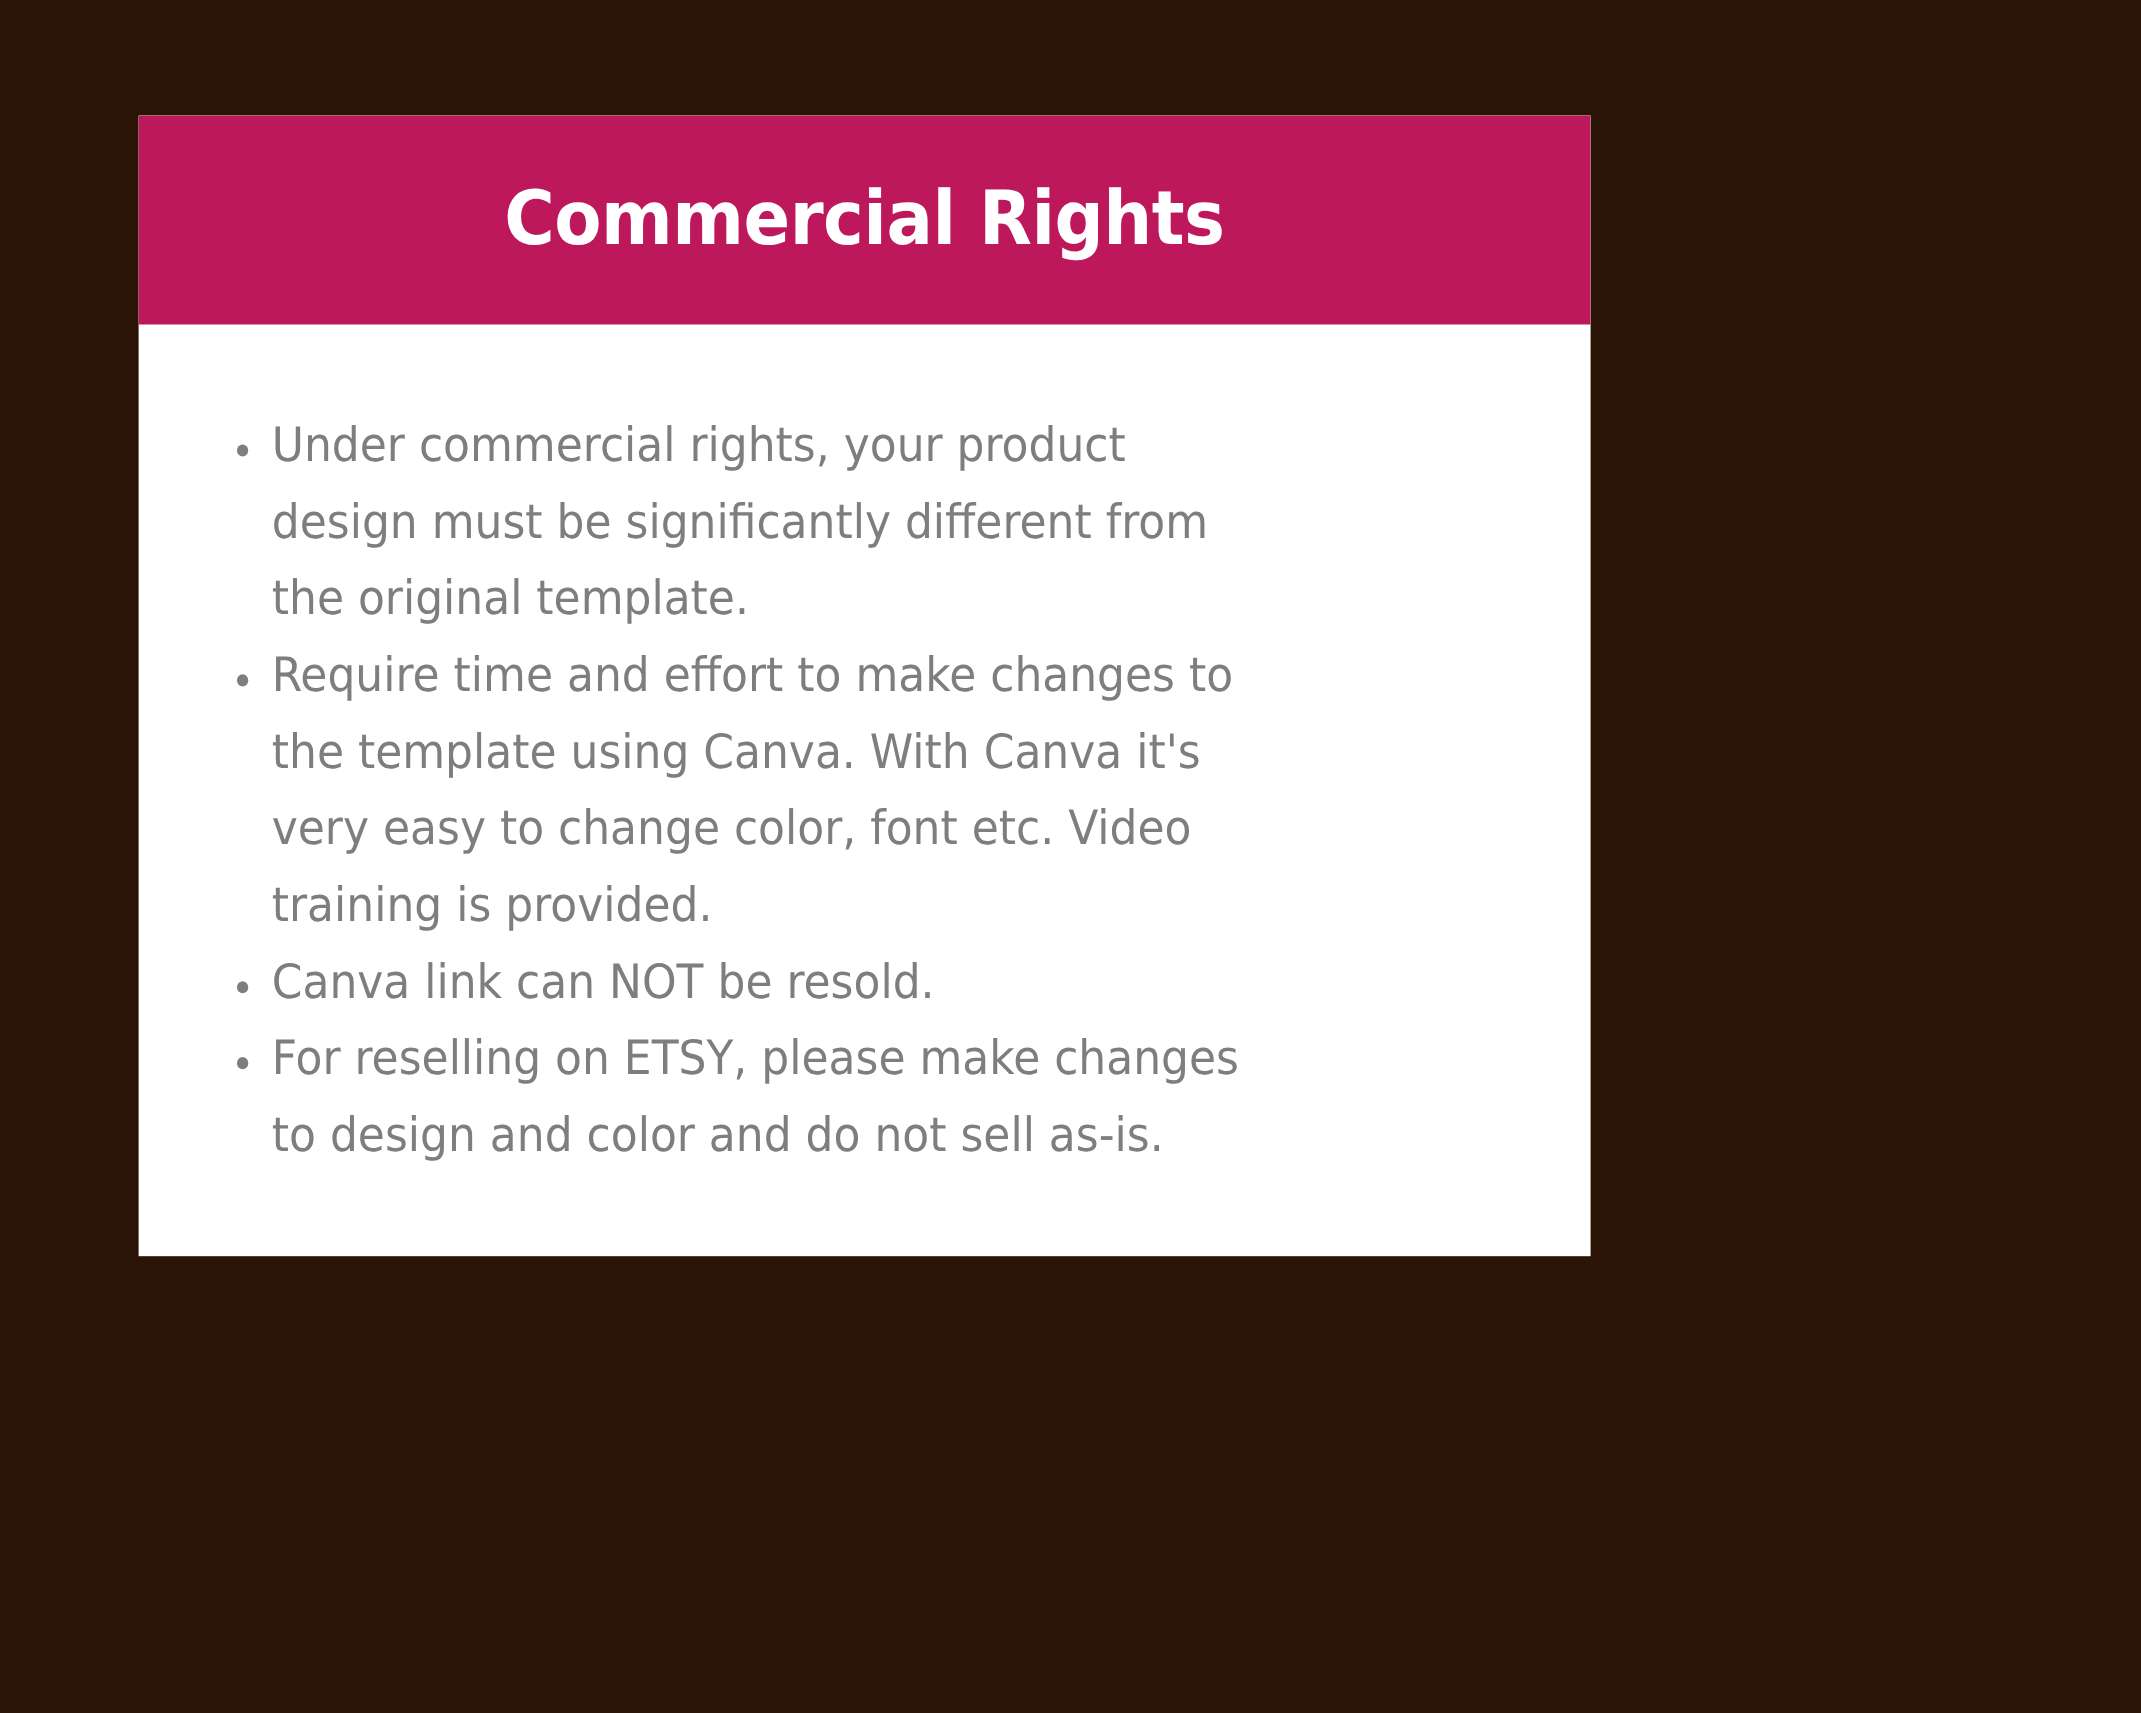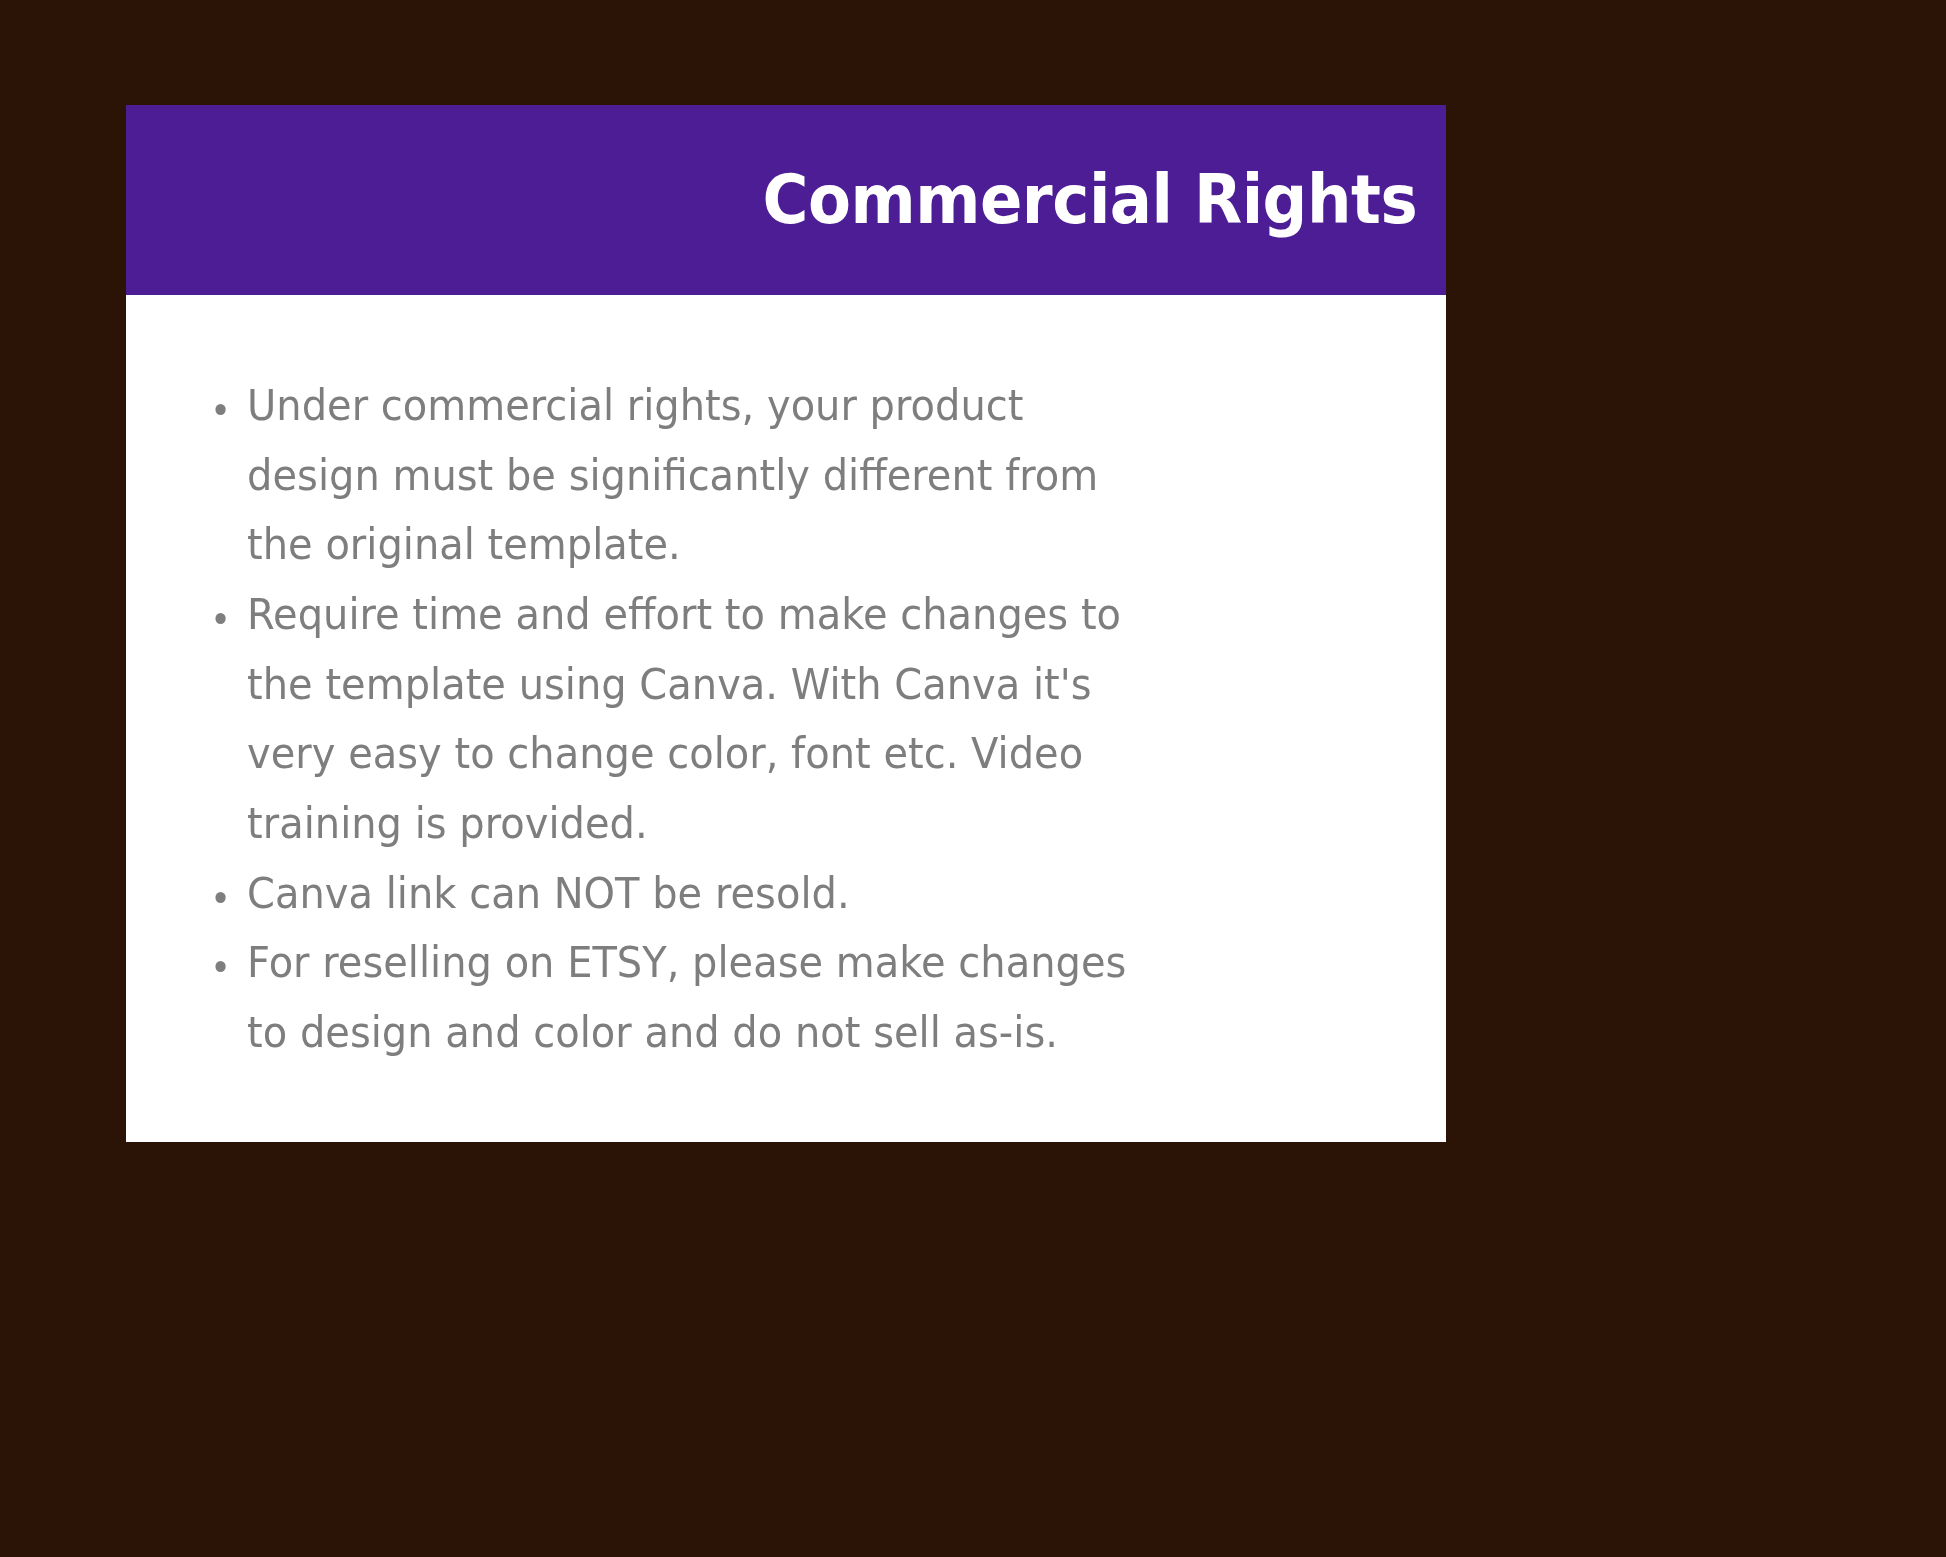--- a/index.html
+++ b/index.html
@@ -28,24 +28,24 @@
     top: 105px;
     width: 1320px;
     height: 1037px;
     background: #ffffff;
     overflow: hidden;
   }
 
   
   .card-header {
     height: 190px;
-    background: #4c1d95;
+    background: #be185d;
     display: flex;
     align-items: center;
-    justify-content: flex-end;
+    justify-content: center;
     box-sizing: border-box;
   }
 
   .card-title {
     color: #ffffff;
     font-family: "DejaVu Sans", sans-serif;
     font-weight: bold;
     font-size: 68px;
     line-height: 1;
     letter-spacing: -0.5px;

